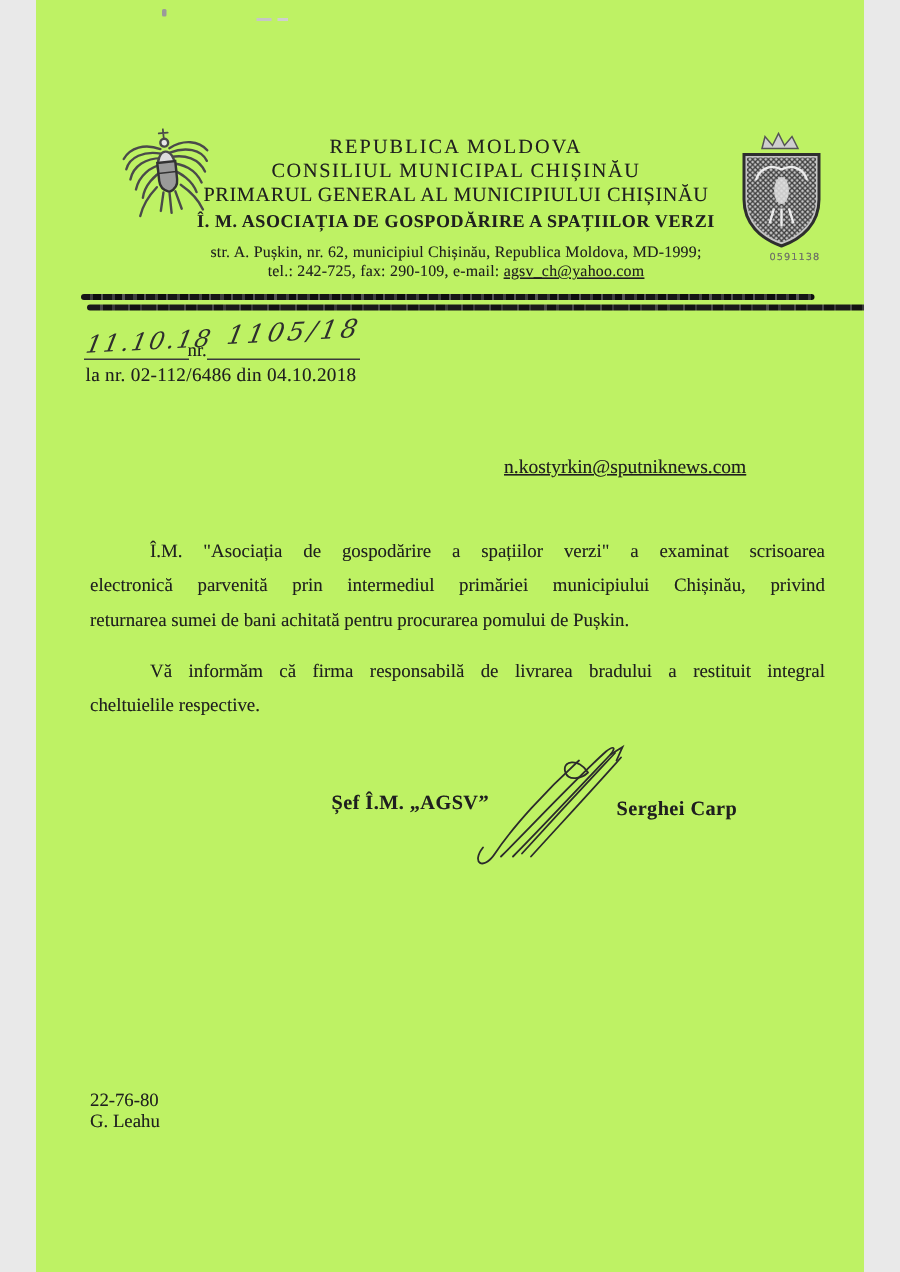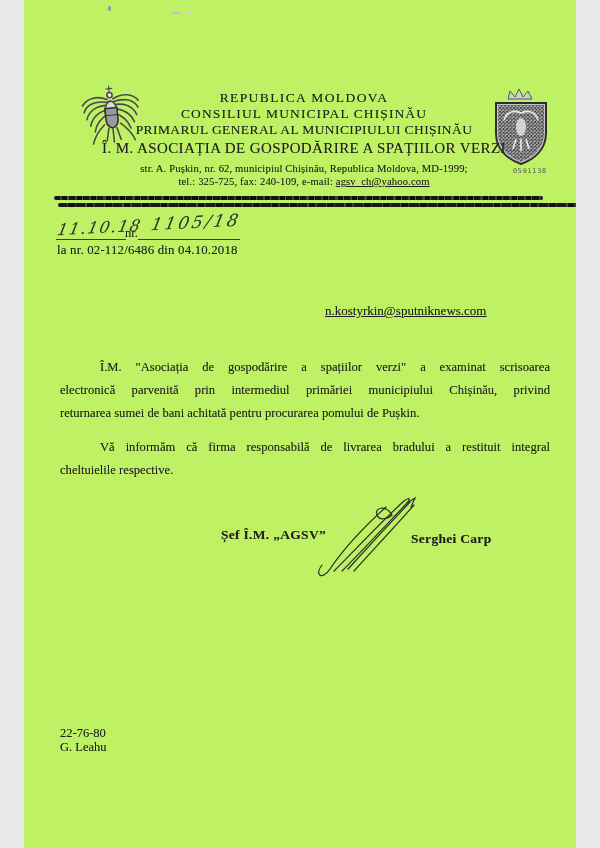--- a/index.html
+++ b/index.html
@@ -9,21 +9,21 @@
     font-family:"Liberation Serif", serif; color:#1f1f1f;
     text-shadow:0 0 0.4px rgba(20,20,20,0.35);
   }
   .abs { position:absolute; }
 
   
   .hdr { left:70px; width:420px; text-align:center; }
   .h-line1 { top:90px;  font-size:13.5px; letter-spacing:1.4px; }
   .h-line2 { top:106px; font-size:13.5px; letter-spacing:1.1px; }
   .h-line3 { top:122px; font-size:13.5px; letter-spacing:0.4px; }
-  .h-title { top:140px; font-size:15px; font-weight:normal; letter-spacing:0.4px; }
+  .h-title { top:140px; font-size:12px; font-weight:bold; letter-spacing:0.4px; }
   .h-addr  { top:163px; font-size:10.6px; letter-spacing:0.15px; }
   .h-tel   { top:176px; font-size:10.6px; letter-spacing:0.15px; }
   .h-tel .mail { text-decoration:underline; }
 
   .emblem-left  { left:53px; top:84px; width:70px; height:70px; transform:rotate(-6deg); }
   .emblem-right { left:462px; top:87px; width:70px; height:80px; }
   .stamp-no { left:489px; top:167px; font-size:6.5px; color:#6f6f6f; letter-spacing:0.7px;
               font-family:"DejaVu Sans", sans-serif; }
 
   
@@ -38,21 +38,21 @@
         transform:skewX(-14deg) rotate(-3deg); text-shadow:none; }
   .hw-date { left:34px; top:218px; font-size:16px; letter-spacing:1.5px; }
   .hw-num  { left:128px; top:212px; font-size:17px; letter-spacing:2.5px; }
   .nr-label { left:101px; top:226px; font-size:12.5px; }
   .uline { height:0; border-bottom:1.4px solid #3a3a3a; }
   .u1 { left:32px; top:239px; width:70px; }
   .u2 { left:114px; top:239px; width:102px; }
   .incoming { left:33px; top:243px; font-size:12.8px; letter-spacing:0.2px; }
 
   
-  .rcpt { left:301px; top:303px; font-size:13px; text-decoration:underline;text-align:right; }
+  .rcpt { left:312px; top:303px; font-size:13px; text-decoration:underline;text-align:right; }
 
   
   .body-block { left:36px; top:356px; width:490px; font-size:12.6px; }
   .line { height:23.2px; line-height:23.2px; white-space:nowrap; }
   .just { white-space:normal; text-align:justify; text-align-last:justify; }
   .ind  { padding-left:40px; }
   .p-gap { height:10px; }
 
   
   .sig-role { left:197px; top:527px; font-size:13.5px; font-weight:bold; letter-spacing:0.3px; }
@@ -118,21 +118,21 @@
         <path d="M30 52 L27 62 M35 52 L35 64 M40 52 L43 62"></path>
       </g>
     </svg>
   </div>
 
   <div class="abs hdr h-line1">REPUBLICA MOLDOVA</div>
   <div class="abs hdr h-line3">PRIMARUL GENERAL AL MUNICIPIULUI CHIȘINĂU</div>
   <div class="abs hdr h-line2">CONSILIUL MUNICIPAL CHIȘINĂU</div>
   <div class="abs hdr h-title">Î. M. ASOCIAȚIA DE GOSPODĂRIRE A SPAȚIILOR VERZI</div>
   <div class="abs hdr h-addr">str. A. Pușkin, nr. 62, municipiul Chișinău, Republica Moldova, MD-1999;</div>
-  <div class="abs hdr h-tel"><span>tel.: 325-725, fax: 240-109, e-mail: </span><span class="mail">agsv_ch@yahoo.com</span></div>
+  <div class="abs hdr h-tel"><span>tel.: 242-725, fax: 290-109, e-mail: </span><span class="mail">agsv_ch@yahoo.com</span></div>
   <div class="abs stamp-no">0591138</div>
 
   <div class="abs bar bar1"></div>
   <div class="abs bar bar2"></div>
 
   <div class="abs hw hw-date">11.10.18</div>
   <div class="abs nr-label">nr.</div>
   <div class="abs hw hw-num">1105/18</div>
   <div class="abs uline u1"></div>
   <div class="abs uline u2"></div>

